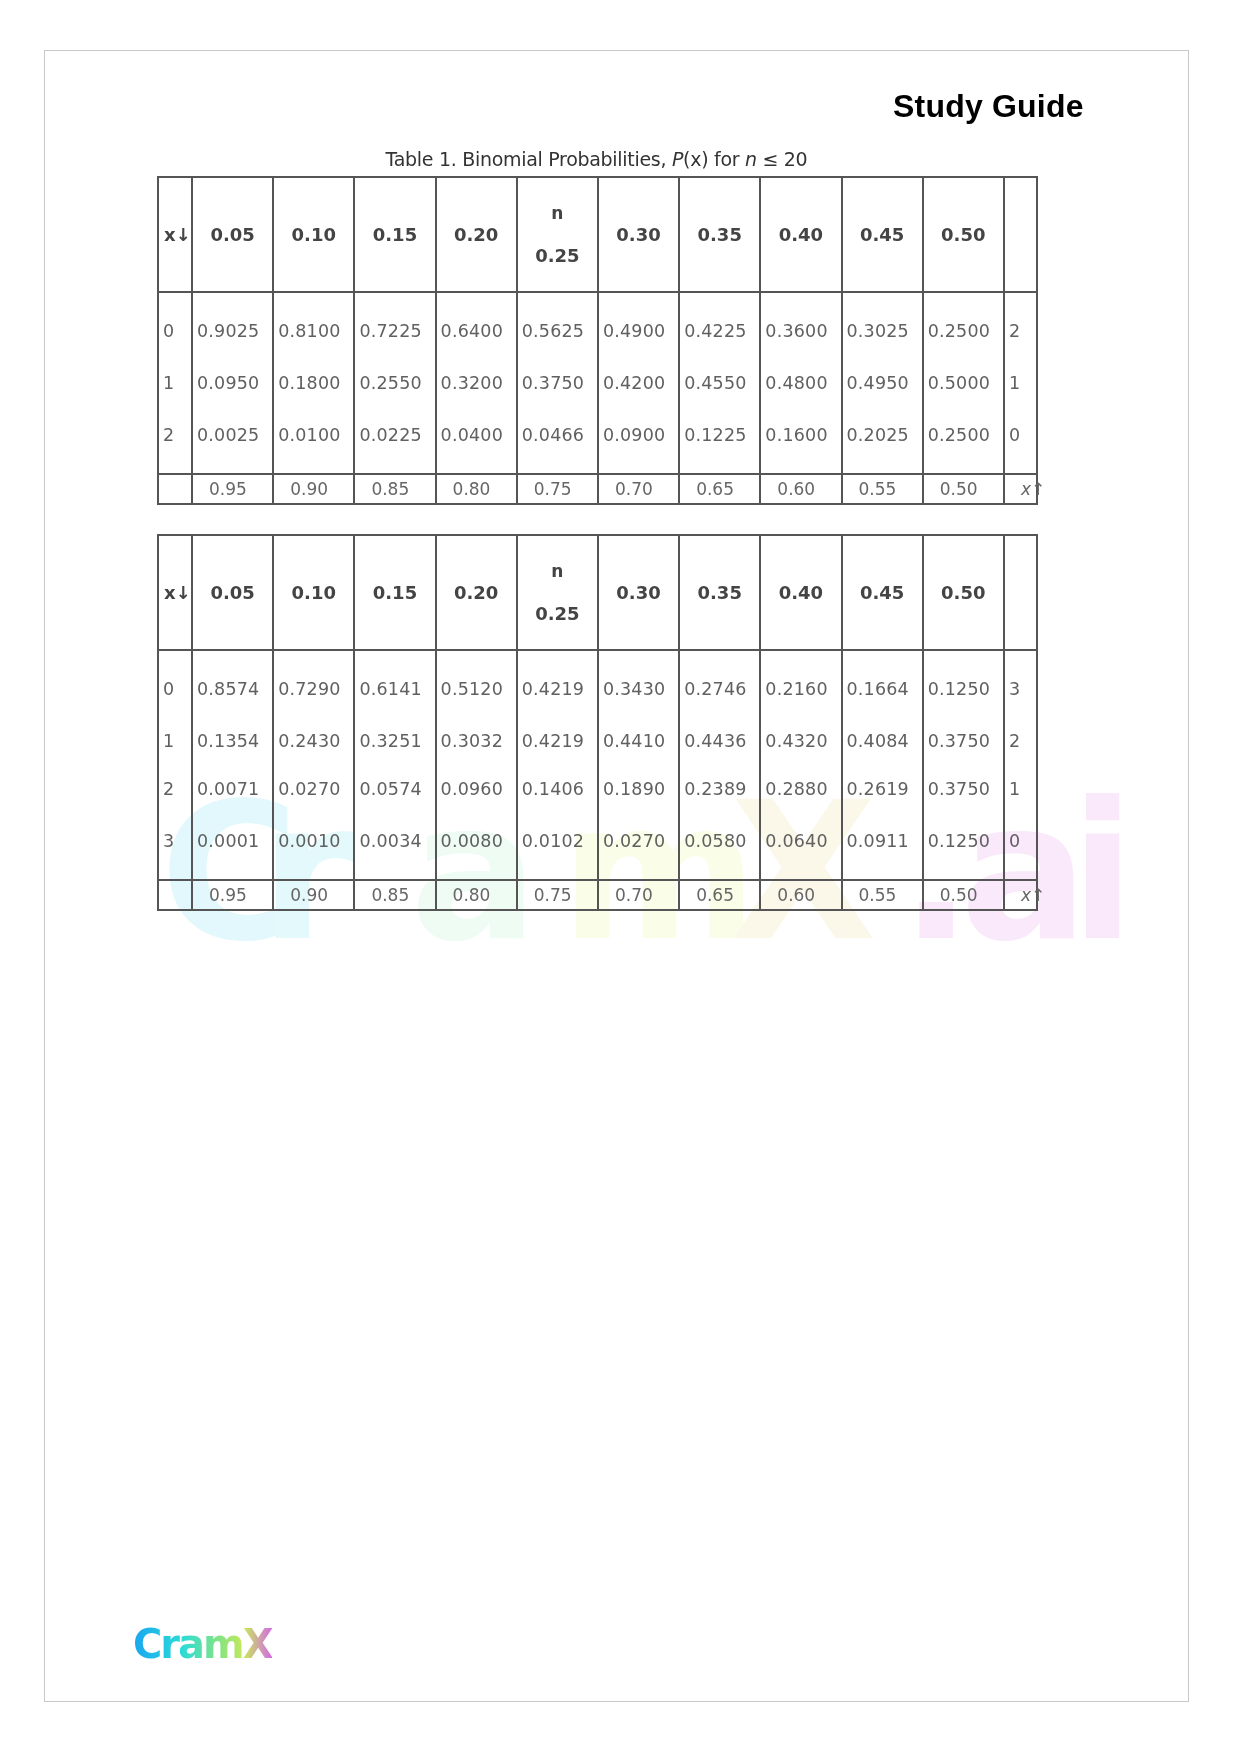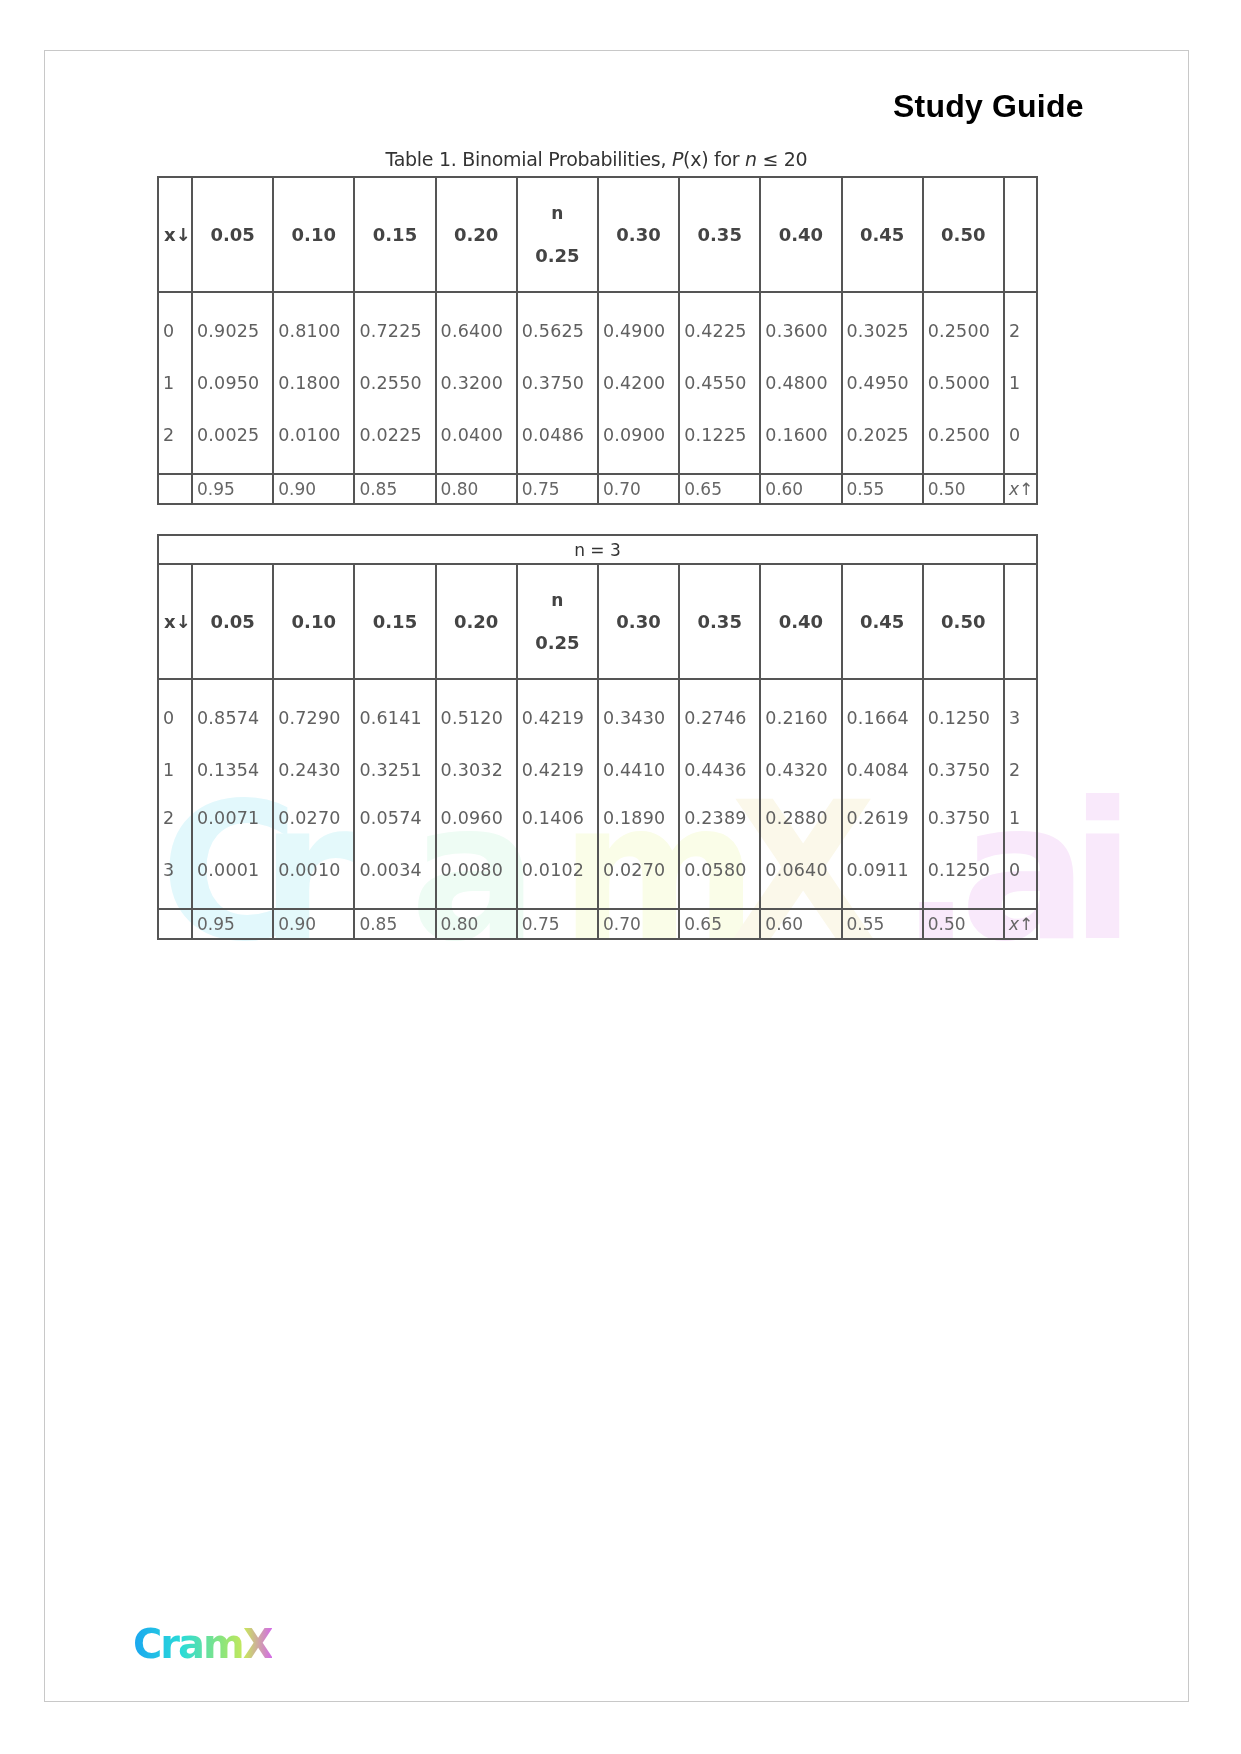--- a/index.html
+++ b/index.html
@@ -14,21 +14,21 @@
 
   table.binom { position: absolute; left: 157px; width: 879px; border-collapse: collapse; table-layout: fixed; font-family: "DejaVu Sans", sans-serif; color: #555; background: transparent; }
   table.binom td, table.binom th { border: 2px solid #555; padding: 0; }
   table.binom .nrow th { height: 27px; font-weight: normal; font-size: 17px; color: #333; text-align: center; }
   table.binom .hdr th { height: 113px; font-weight: bold; font-size: 18px; color: #444; text-align: center; vertical-align: middle; }
   table.binom .hdr th.xcol { text-align: left; padding-left: 5px; font-size: 18px; }
   table.binom .hdr .ntop { display: block; font-weight: bold; font-size: 17px; margin-bottom: 22px; }
   table.binom .data td { border-top: none; border-bottom: none; font-size: 17.5px; color: #606060; height: 48px; padding-left: 4px; white-space: nowrap; letter-spacing: 0.2px; }
   table.binom .data.first td { padding-top: 10px; height: 56px; }
   table.binom .data.last td { padding-bottom: 10px; height: 56px; }
-  table.binom .foot td { height: 28px; font-size: 17px; color: #666; padding-left: 4px; vertical-align: middle; }
+  table.binom .foot td { height: 28px; font-size: 17px; color: #666; padding-left: 16px; vertical-align: middle; }
   table.binom .foot td.xup { font-style: italic; }
   col.c-x { width: 34px; }
   col.c-d { width: 81.2px; }
   col.c-r { width: 33px; }
 
   .logo { position: absolute; left: 133px; top: 1624px; font-family: "DejaVu Sans", sans-serif; font-weight: bold; font-size: 40px; letter-spacing: -2px; line-height: 1;
           background: linear-gradient(90deg, #1aa6f0 0%, #2adbd8 35%, #8ee57a 65%, #c8e85a 80%, #d46ae8 100%);
           -webkit-background-clip: text; background-clip: text; color: transparent; text-align: center; }
 </style>
 </head>
@@ -110,21 +110,21 @@
     <td>0.4950</td>
     <td>0.5000</td>
     <td>1</td>
   </tr>
   <tr class="data last">
     <td>2</td>
     <td>0.0025</td>
     <td>0.0100</td>
     <td>0.0225</td>
     <td>0.0400</td>
-    <td>0.0486</td>
+    <td>0.0466</td>
     <td>0.0900</td>
     <td>0.1225</td>
     <td>0.1600</td>
     <td>0.2025</td>
     <td>0.2500</td>
     <td>0</td>
   </tr>
   <tr class="foot">
     <td></td>
     <td>0.95</td>
@@ -151,23 +151,20 @@
       <col class="c-d">
       <col class="c-d">
       <col class="c-d">
       <col class="c-d">
       <col class="c-d">
       <col class="c-d">
       <col class="c-d">
       <col class="c-r">
   </colgroup>
   <tbody>
-      <tr class="nrow">
-        <th colspan="12">n = 3</th>
-      </tr>
   <tr class="hdr">
     <th class="xcol">x↓</th>
     <th>0.05</th>
     <th>0.10</th>
     <th>0.15</th>
     <th>0.20</th>
     <th><span class="ntop">n</span><span>0.25</span></th>
     <th>0.30</th>
     <th>0.35</th>
     <th>0.40</th>

